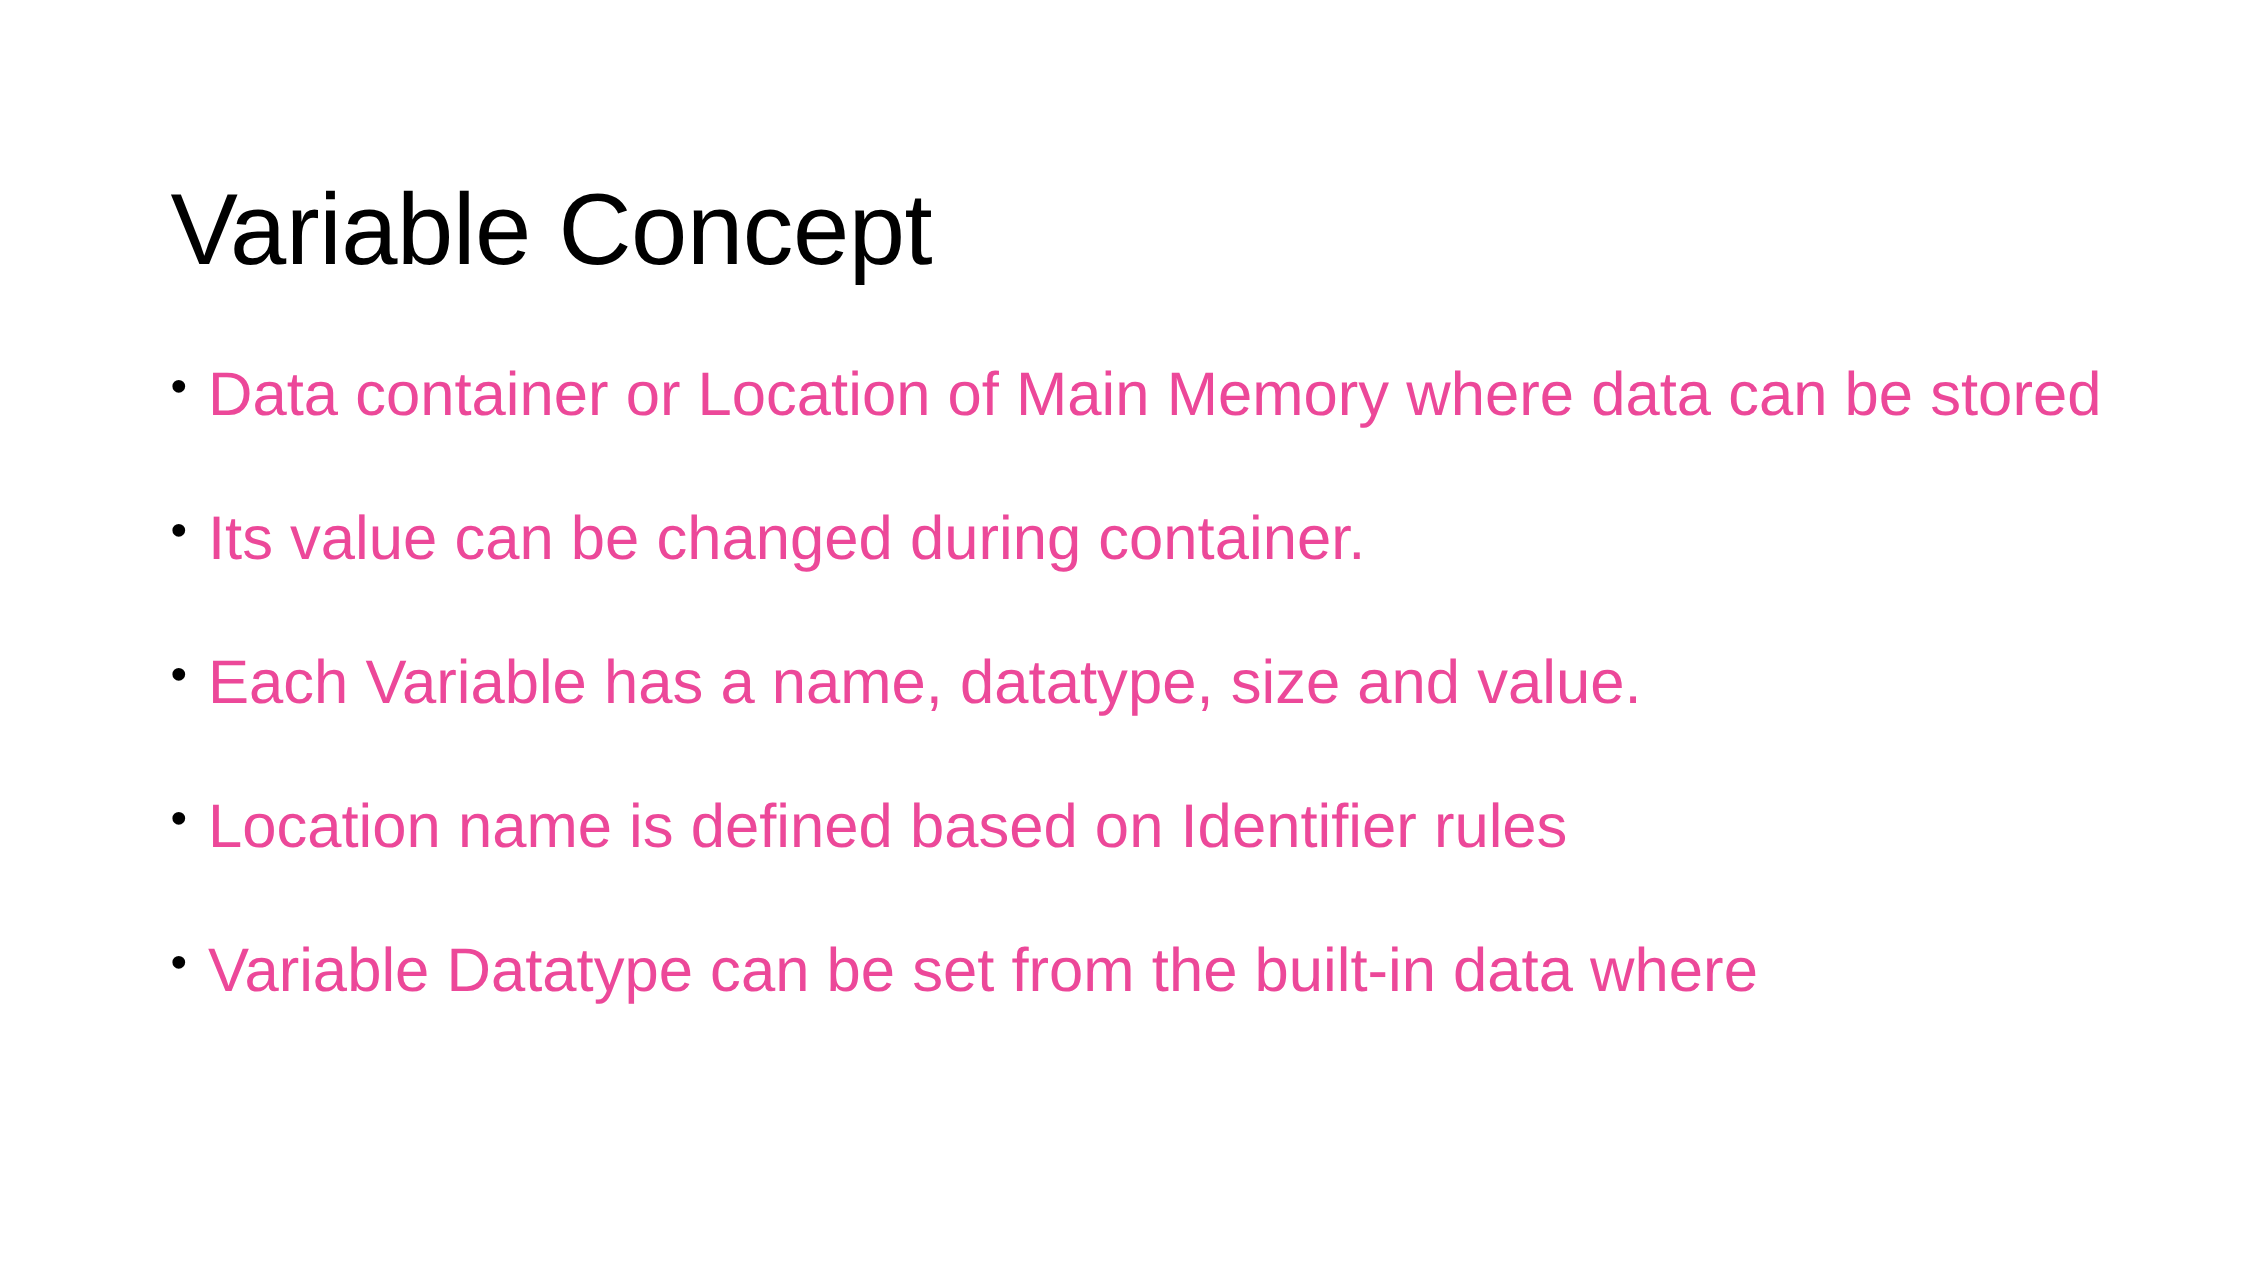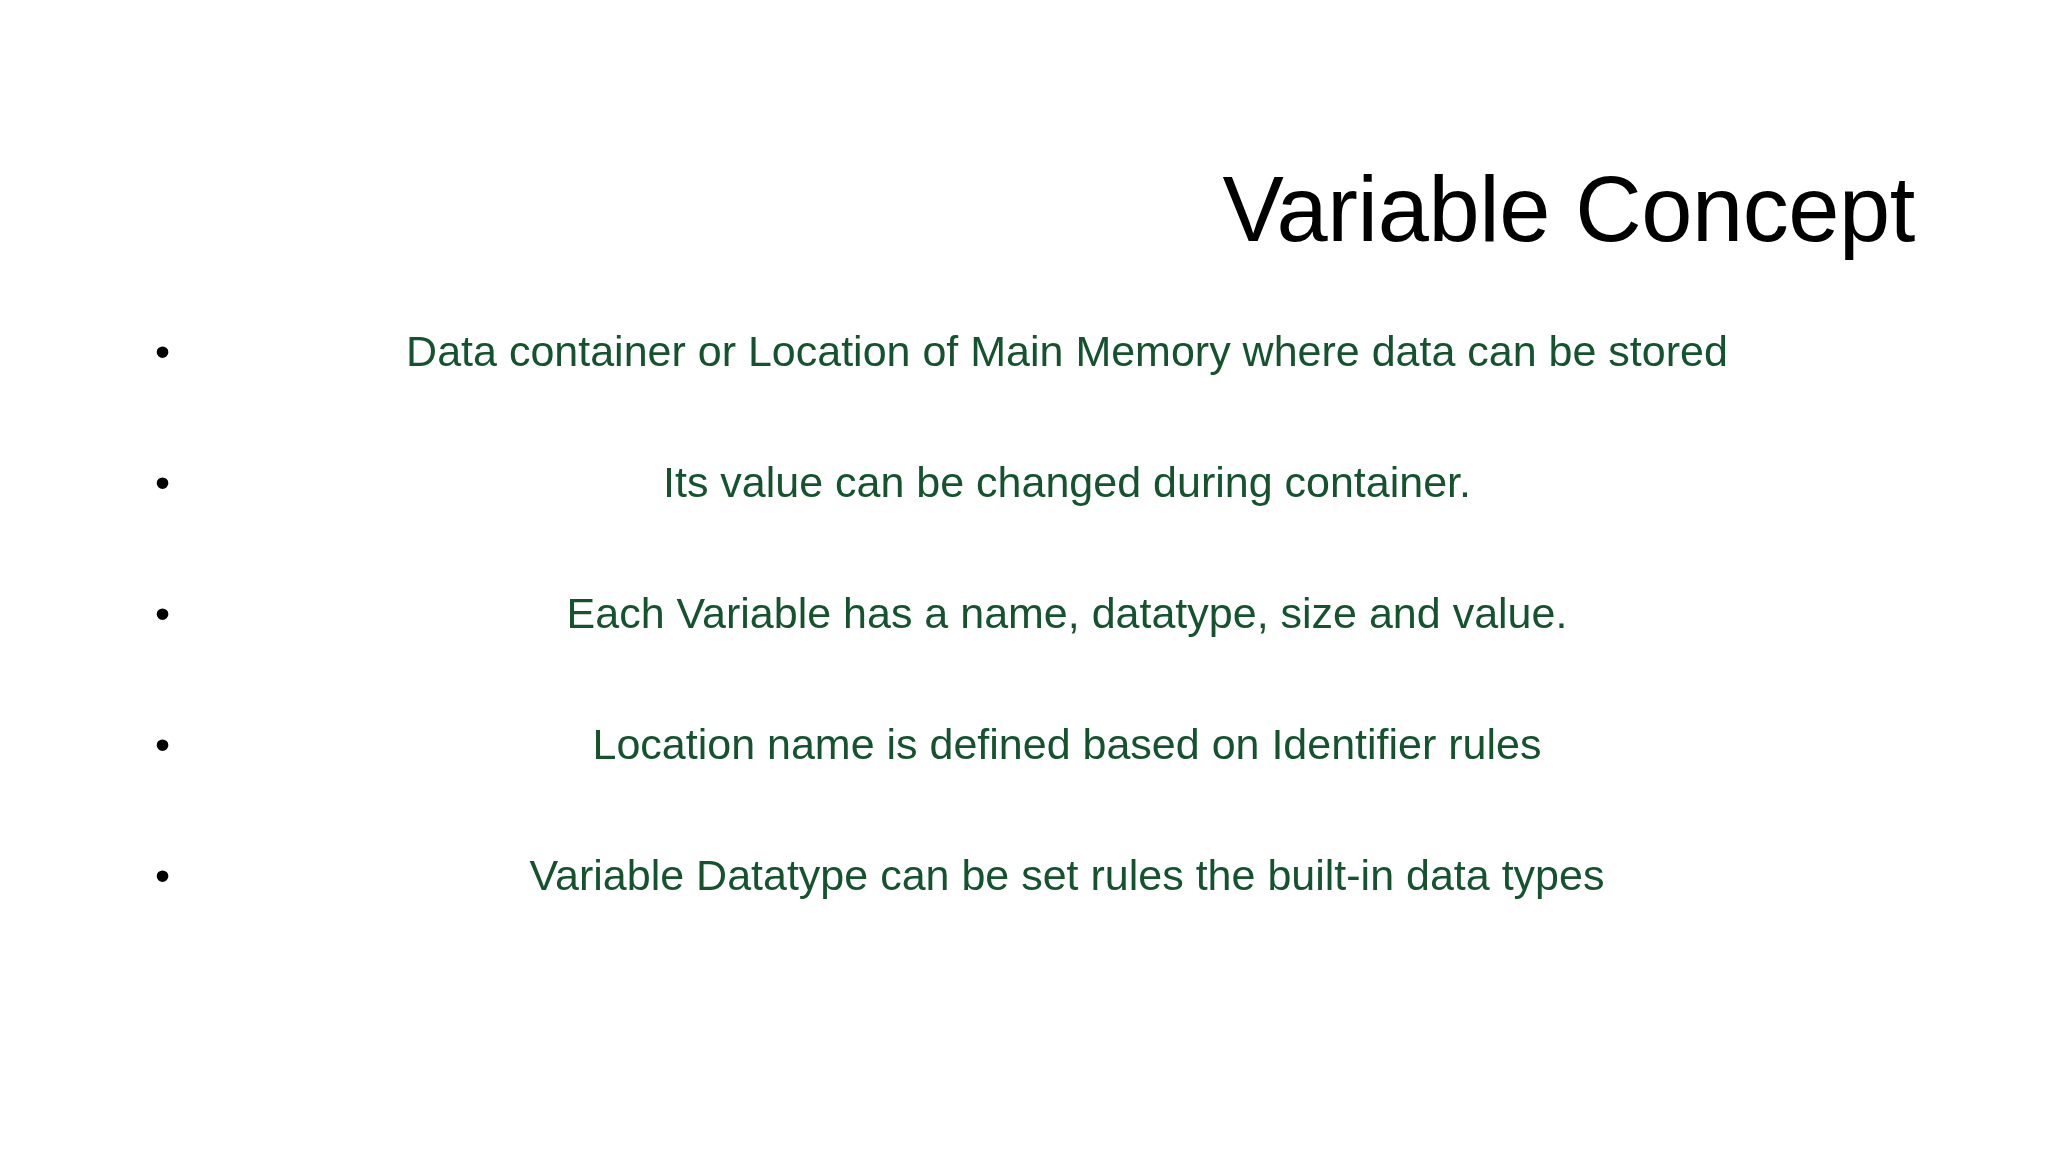--- a/index.html
+++ b/index.html
@@ -29,21 +29,20 @@
     position: absolute;
     left: 155px;
     top: 98px;
     width: 1760px;
     font-size: 92px;
     line-height: 1.08;
     font-weight: 400;
     letter-spacing: -0.4px;
     color: #000000;
     white-space: nowrap;
-    text-align: right;
   }
 
   
   .body-list {
     position: absolute;
     left: 155px;
     top: 330px;
     width: 1790px;
     margin: 0;
     padding: 0;
@@ -63,25 +62,24 @@
     flex: 0 0 auto;
     width: 34px;
     font-size: 43px;
     line-height: 1.0;
     color: #000000;
     user-select: none;
   }
 
   .bullet-text {
     flex: 1 1 auto;
-    font-size: 43px;
+    font-size: 56px;
     line-height: 1.0;
-    color: #14532d;
+    color: #ec4899;
     white-space: nowrap;
-    text-align: center;
   }
 </style>
 </head>
 <body>
 
 <div class="slide">
 
   <h1 class="slide-title">Variable Concept</h1>
 
   <ul class="body-list">
@@ -101,18 +99,18 @@
       <span class="bullet-text">Each Variable has a name, datatype, size and value.</span>
     </li>
 
     <li class="bullet-item">
       <span class="bullet-marker">•</span>
       <span class="bullet-text">Location name is defined based on Identifier rules</span>
     </li>
 
     <li class="bullet-item">
       <span class="bullet-marker">•</span>
-      <span class="bullet-text">Variable Datatype can be set rules the built-in data types</span>
+      <span class="bullet-text">Variable Datatype can be set from the built-in data where</span>
     </li>
 
   </ul>
 
 </div>
 
 </body></html>

